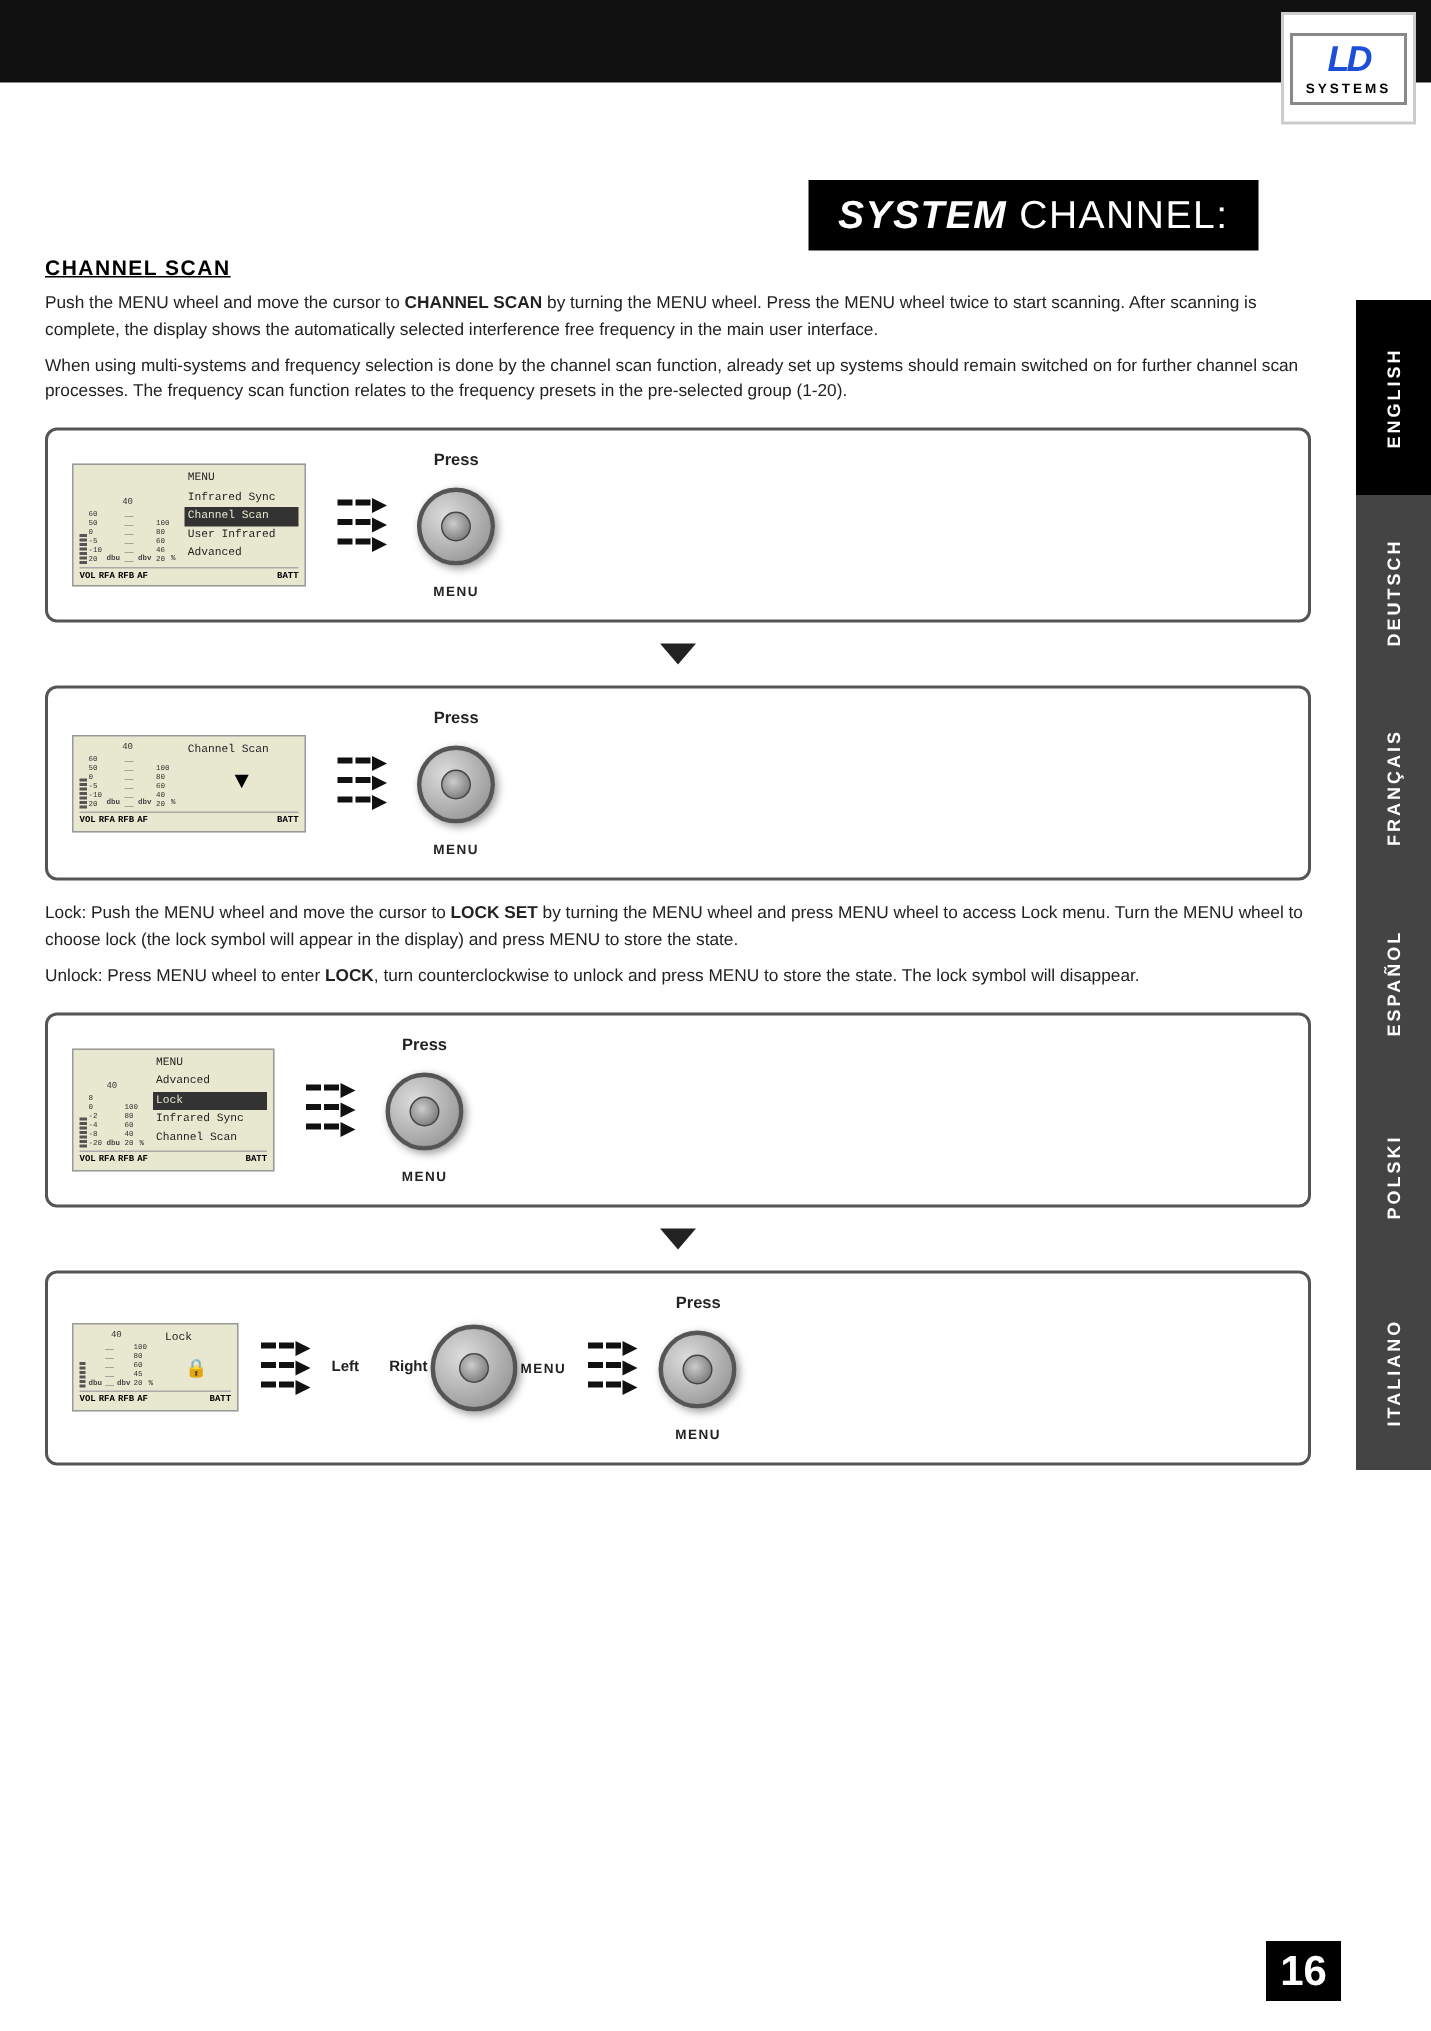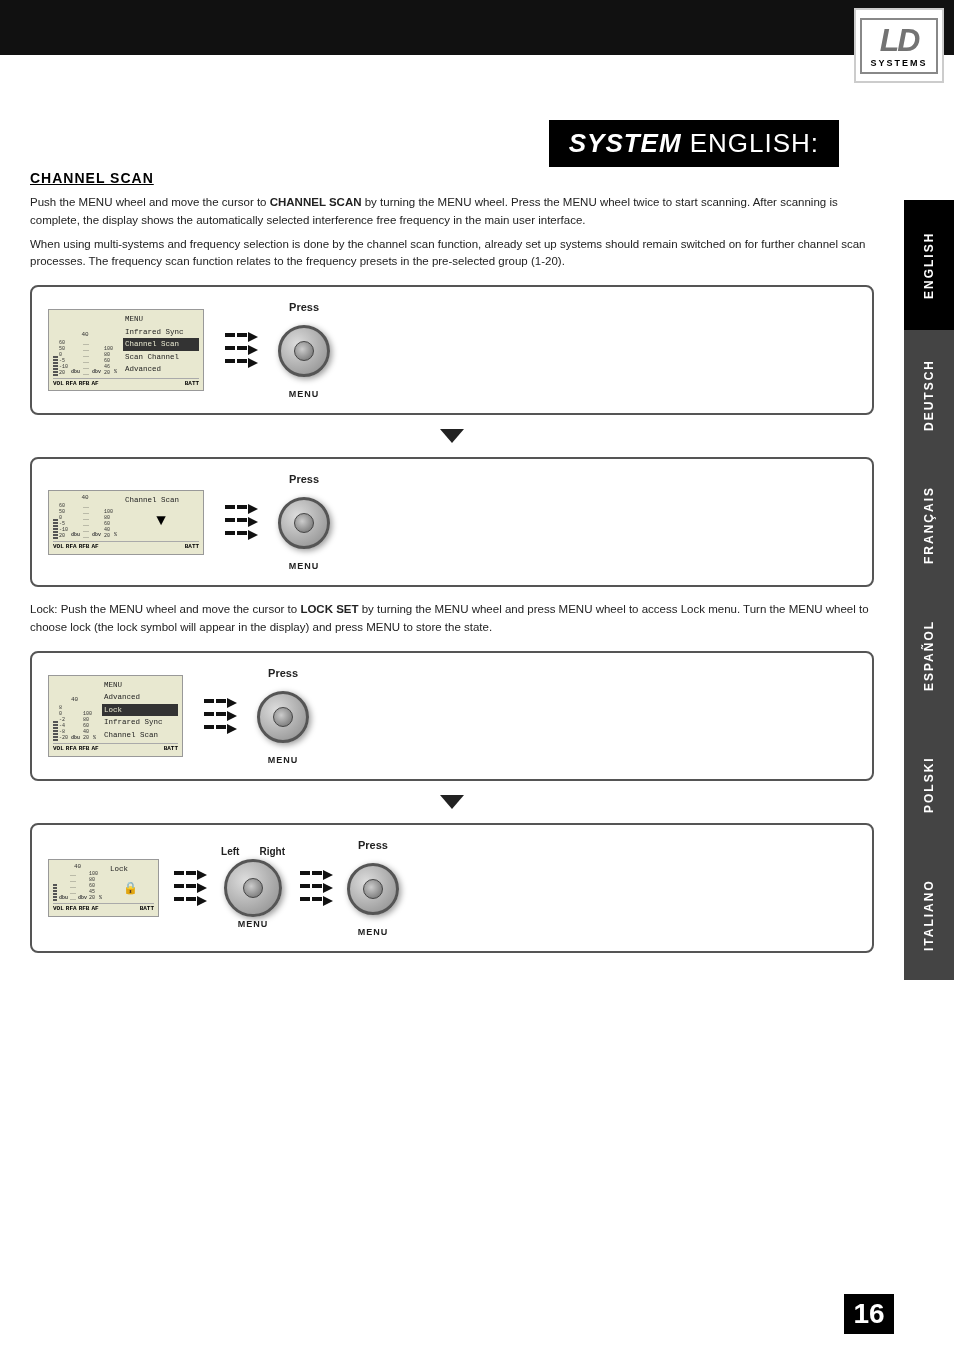--- a/index.html
+++ b/index.html
@@ -27,24 +27,24 @@
       width: 90px;
       height: 75px;
       background: #fff;
       border: 2px solid #ccc;
       display: flex;
       flex-direction: column;
       align-items: center;
       justify-content: center;
     }
     .logo-ld {
-      font-size: 32px;
+      font-size: 24px;
       font-weight: 900;
       font-style: italic;
-      color: #737373;
+      color: #1d4ed8;
       line-height: 1;
       letter-spacing: -2px;
     }
     .logo-systems {
       font-size: 9px;
       font-weight: bold;
       letter-spacing: 2px;
       color: #000;
       margin-top: 2px;
     }
@@ -303,21 +303,21 @@
   <div class="lang-tab francais">FRANÇAIS</div>
   <div class="lang-tab espanol">ESPAÑOL</div>
   <div class="lang-tab polski">POLSKI</div>
   <div class="lang-tab italiano">ITALIANO</div>
 </div>
 
 <div class="page-number">16</div>
 
 <div class="title-bar">
   <span class="title-system">SYSTEM</span>
-  <span class="title-settings">ENGLISH:</span>
+  <span class="title-settings">CHANNEL:</span>
 </div>
 
 <div class="main-content">
 
   <div>
     <div class="section-heading">CHANNEL SCAN</div>
     <p class="body-text">
       Push the MENU wheel and move the cursor to <span class="bold">CHANNEL SCAN</span> by turning the MENU wheel. Press the MENU wheel twice to start scanning. After scanning is complete, the display shows the automatically selected interference free frequency in the main user interface.
     </p>
     <p class="body-text">
@@ -354,21 +354,21 @@
                   <div style="font-size:5px;color:#333;line-height:1.2;">100<br>80<br>60<br>46<br>20</div>
                 </div>
                 <div style="font-size:5px;color:#444;font-weight:bold;">%</div>
               </div>
             </div>
 
             <div class="lcd-menu-col" style="min-width:80px;">
               <div class="lcd-menu-item">MENU</div>
               <div class="lcd-menu-item">Infrared Sync</div>
               <div class="lcd-menu-item highlighted">Channel Scan</div>
-              <div class="lcd-menu-item">Scan Channel</div>
+              <div class="lcd-menu-item">User Infrared</div>
               <div class="lcd-menu-item">Advanced</div>
             </div>
           </div>
           <div class="lcd-bottom-labels">
             <span class="lcd-label">VOL</span>
             <span class="lcd-label">RFA</span>
             <span class="lcd-label">RFB</span>
             <span class="lcd-label">AF</span>
             <span style="flex:1;"></span>
             <span class="lcd-label">BATT</span>
@@ -480,20 +480,23 @@
         </div>
         <span class="menu-label">MENU</span>
       </div>
     </div>
   </div>
 
   <div style="margin-top:10px;">
     <p class="body-text">
       Lock: Push the MENU wheel and move the cursor to <span class="bold">LOCK SET</span> by turning the MENU wheel and press MENU wheel to access Lock menu. Turn the MENU wheel to choose lock (the lock symbol will appear in the display) and press MENU to store the state.
     </p>
+    <p class="body-text">
+      Unlock: Press MENU wheel to enter <span class="bold">LOCK</span>, turn counterclockwise to unlock and press MENU to store the state. The lock symbol will disappear.
+    </p>
 
     <div class="diagram-box">
 
       <div style="display:flex;flex-direction:column;">
         <div class="lcd-display">
           <div style="display:flex;gap:2px;">
             <div style="display:flex;flex-direction:column;justify-content:flex-end;gap:1px;">
               <div style="font-size:6px;color:#333;text-align:center;">40</div>
               <div style="display:flex;gap:1px;align-items:flex-end;">
                 <div style="display:flex;flex-direction:column;gap:1px;">
@@ -618,21 +621,21 @@
             <div class="h-bar"></div>
             <div class="h-tri"></div>
           </div>
         <div class="h-arrow-row">
             <div class="h-bar"></div>
             <div class="h-bar"></div>
             <div class="h-tri"></div>
           </div>
       </div>
 
-      <div style="display:flex;flex-direction:column;align-items:center;gap:2px;">
+      <div style="display:flex;flex-direction:row;align-items:center;gap:2px;">
         <div style="display:flex;gap:20px;align-items:flex-end;">
           <span class="lr-label">Left</span>
           <span class="lr-label">Right</span>
         </div>
         <div class="menu-wheel" style="width:58px;height:58px;">
           <div class="menu-wheel-inner"></div>
         </div>
         <span class="menu-label">MENU</span>
       </div>
 

